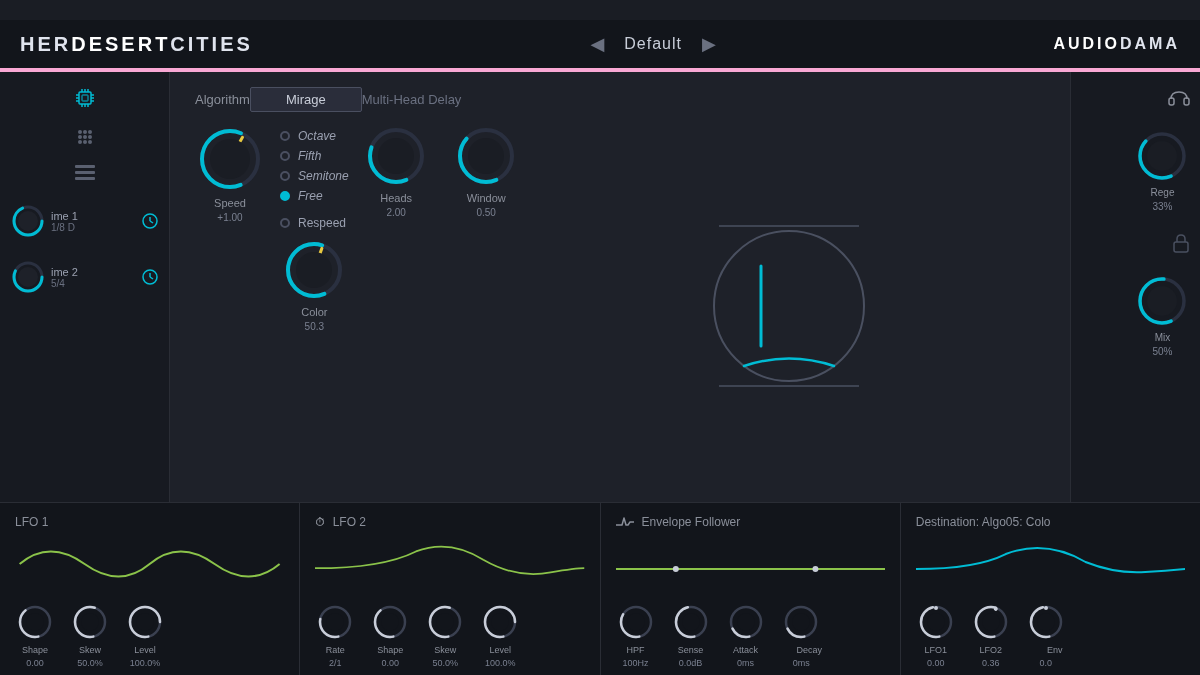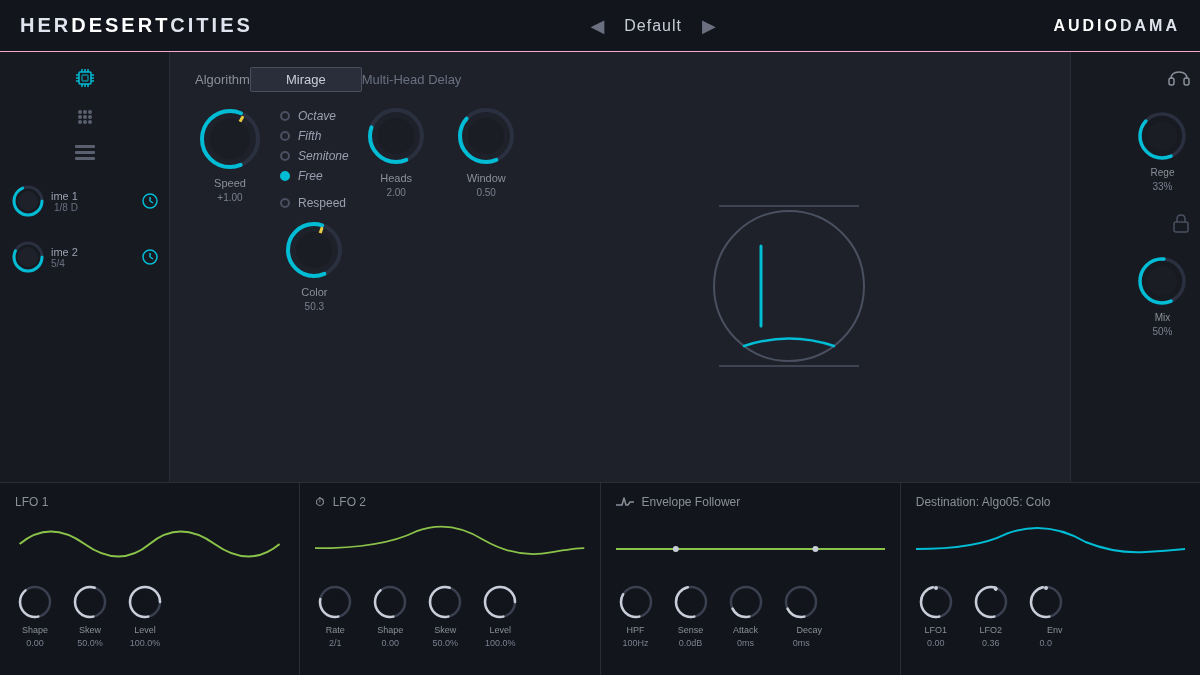--- a/index.html
+++ b/index.html
@@ -14,21 +14,22 @@
     }
 
     
     .header {
       display: flex;
       align-items: center;
       justify-content: space-between;
       background: #12151b;
       height: 52px;
       padding: 0 20px;
-      border-bottom: 1px solid #f9a8d4;
+      border-bottom: 4px solid #f9a8d4;
+      margin-top: 20px;
     }
     .header-title {
       font-size: 20px;
       font-weight: bold;
       letter-spacing: 3px;
       color: #e0e4ee;
     }
     .header-title span.bold { color: #ffffff; font-weight: 900; }
     .header-center {
       display: flex;
@@ -170,21 +171,21 @@
         <circle cx="15" cy="15" r="2" fill="#5a6070"></circle>
       </svg>
 
       <svg width="20" height="18" viewBox="0 0 20 18" style="cursor:pointer;">
         <rect x="0" y="0" width="20" height="3" rx="1" fill="#5a6070"></rect>
         <rect x="0" y="6" width="20" height="3" rx="1" fill="#5a6070"></rect>
         <rect x="0" y="12" width="20" height="3" rx="1" fill="#5a6070"></rect>
       </svg>
     </div>
 
-    <div style="display:flex; align-items:center; gap:5px; width:100%;text-align:right;">
+    <div style="display:flex; align-items:center; gap:5px; width:100%;">
       <svg width="36" height="36" viewBox="0 0 36 36" style="cursor:pointer;">
         <circle cx="18" cy="18" r="14" fill="none" stroke="#2a3040" stroke-width="3"></circle>
         <circle cx="18" cy="18" r="14" fill="none" stroke="#00bcd4" stroke-width="3" stroke-dasharray="60 88" stroke-dashoffset="0" stroke-linecap="round"></circle>
         <circle cx="18" cy="18" r="10" fill="#1e2129"></circle>
       </svg>
       <div style="display:flex; flex-direction:column;">
         <span style="font-size:11px; color:#9aa0b0;">ime 1</span>
         <span style="font-size:10px; color:#6a7080;">1/8 D</span>
       </div>
 

